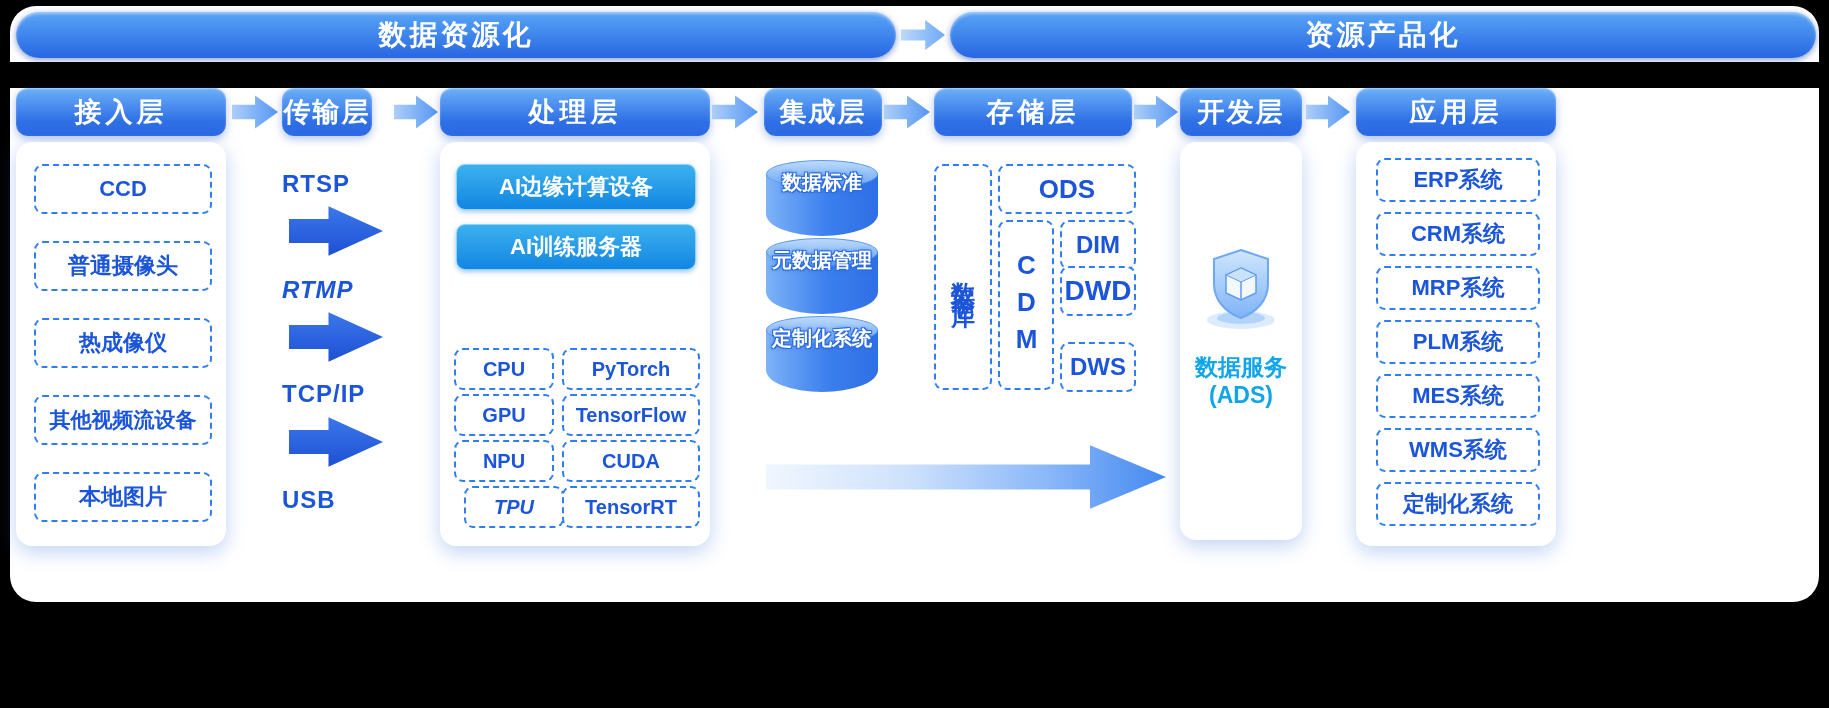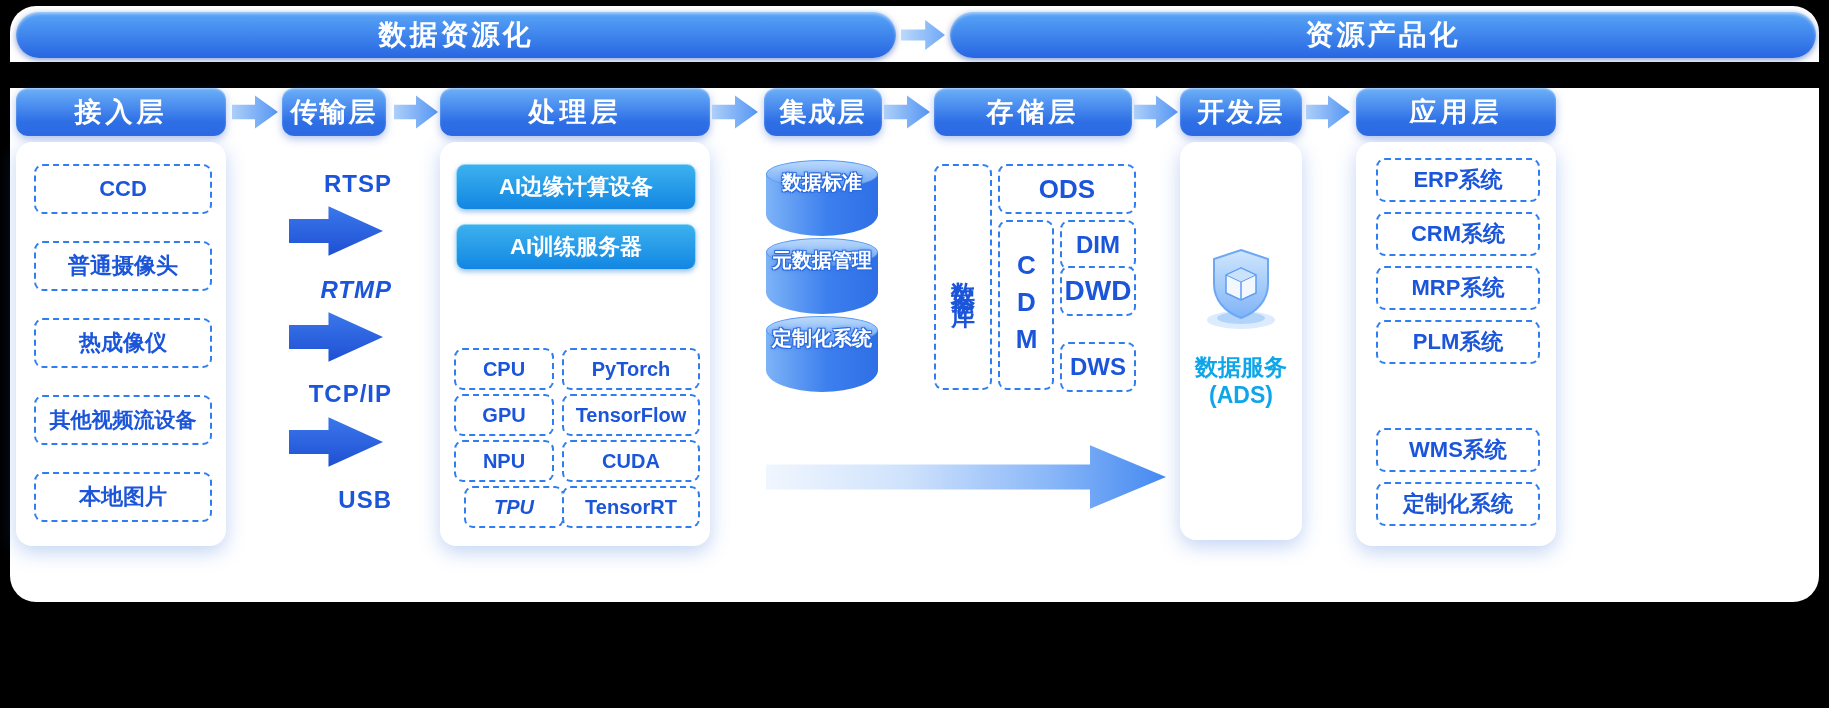--- a/index.html
+++ b/index.html
@@ -17,21 +17,21 @@
   .hdr{position:absolute;top:88px;height:48px;border-radius:12px;
     background:linear-gradient(180deg,#6cb0f8 0%,#2e6fe6 70%,#2c69e2 100%);
     display:flex;align-items:center;justify-content:center;color:#fff;font-size:27px;font-weight:bold;letter-spacing:4px;
     box-shadow:0 3px 8px rgba(30,80,200,.35), inset 0 1px 2px rgba(255,255,255,.45);}
   .chev{position:absolute;top:94px;width:46px;height:36px;
     background:linear-gradient(90deg,#aecff9,#5496f3);
     clip-path:polygon(0 30%,50% 30%,50% 4%,100% 50%,50% 96%,50% 70%,0 70%);}
   .card{position:absolute;top:142px;background:#fff;border-radius:16px;box-shadow:0 6px 20px rgba(50,110,220,.30);}
   .ditem{position:absolute;border:2px dashed #2e7ef0;border-radius:9px;background:#fff;
     display:flex;align-items:center;justify-content:center;color:#1b55d9;font-weight:bold;text-align:center;}
-  .proto{position:absolute;left:282px;width:110px;text-align:right;color:#1b55d9;font-size:24px;font-weight:bold;letter-spacing:1px;}
+  .proto{position:absolute;left:282px;width:110px;text-align:left;color:#1b55d9;font-size:24px;font-weight:bold;letter-spacing:1px;}
   .tarrow{position:absolute;left:289px;width:94px;height:54px;
     background:linear-gradient(180deg,#3c79ec,#1d4ed2);
     clip-path:polygon(0 28%,42% 28%,42% 4%,100% 50%,42% 96%,42% 72%,0 72%);}
   .srvbtn{position:absolute;left:456px;width:238px;height:44px;border-radius:9px;
     background:linear-gradient(180deg,#3cb1ee,#1286e2);border:1px solid #8fd4f6;
     display:flex;align-items:center;justify-content:center;color:#fff;font-size:22px;font-weight:bold;
     box-shadow:0 2px 5px rgba(20,110,210,.4);}
   .cyl{position:absolute;left:766px;width:112px;height:86px;}
   .cyl .body{position:absolute;left:0;top:14px;width:112px;height:62px;
     background:linear-gradient(90deg,#7db3f7,#3c7fee 55%,#2f6fe6);
@@ -53,21 +53,21 @@
   <div class="canvas"></div>
 
   <div class="banner" style="left:16px;width:880px;">数据资源化</div>
   <div class="banner-arrow"></div>
   <div class="banner" style="left:950px;width:866px;">资源产品化</div>
 
   <div class="blackband"></div>
 
   <div class="hdr" style="left:16px;width:210px;">接入层</div>
   <div class="chev" style="left:232px;"></div>
-  <div class="hdr" style="left:282px;width:104px;letter-spacing:2px;">传输层</div>
+  <div class="hdr" style="left:282px;width:90px;letter-spacing:2px;">传输层</div>
   <div class="chev" style="left:394px;width:44px;"></div>
   <div class="hdr" style="left:440px;width:270px;">处理层</div>
   <div class="chev" style="left:712px;"></div>
   <div class="hdr" style="left:764px;width:118px;letter-spacing:2px;">集成层</div>
   <div class="chev" style="left:884px;"></div>
   <div class="hdr" style="left:934px;width:198px;">存储层</div>
   <div class="chev" style="left:1134px;width:44px;"></div>
   <div class="hdr" style="left:1180px;width:122px;letter-spacing:2px;">开发层</div>
   <div class="chev" style="left:1306px;width:44px;"></div>
   <div class="hdr" style="left:1356px;width:200px;">应用层</div>
@@ -140,15 +140,16 @@
     <path d="M37 36 V54" stroke="#5e9cf2" stroke-width="1.5"></path>
   </svg>
   <div class="svcname" style="top:352px;">数据服务</div>
   <div class="svcname" style="top:382px;">(ADS)</div>
 
   <div class="card" style="left:1356px;width:200px;height:404px;"></div>
   <div class="ditem" style="left:1376px;top:158px;width:160px;height:40px;font-size:22px;">ERP系统</div>
   <div class="ditem" style="left:1376px;top:212px;width:160px;height:40px;font-size:22px;">CRM系统</div>
   <div class="ditem" style="left:1376px;top:266px;width:160px;height:40px;font-size:22px;">MRP系统</div>
   <div class="ditem" style="left:1376px;top:320px;width:160px;height:40px;font-size:22px;">PLM系统</div>
+  <div class="ditem" style="left:1376px;top:374px;width:160px;height:40px;font-size:22px;">MES系统</div>
   <div class="ditem" style="left:1376px;top:428px;width:160px;height:40px;font-size:22px;">WMS系统</div>
   <div class="ditem" style="left:1376px;top:482px;width:160px;height:40px;font-size:22px;">定制化系统</div>
 </div>
 
 </body></html>

